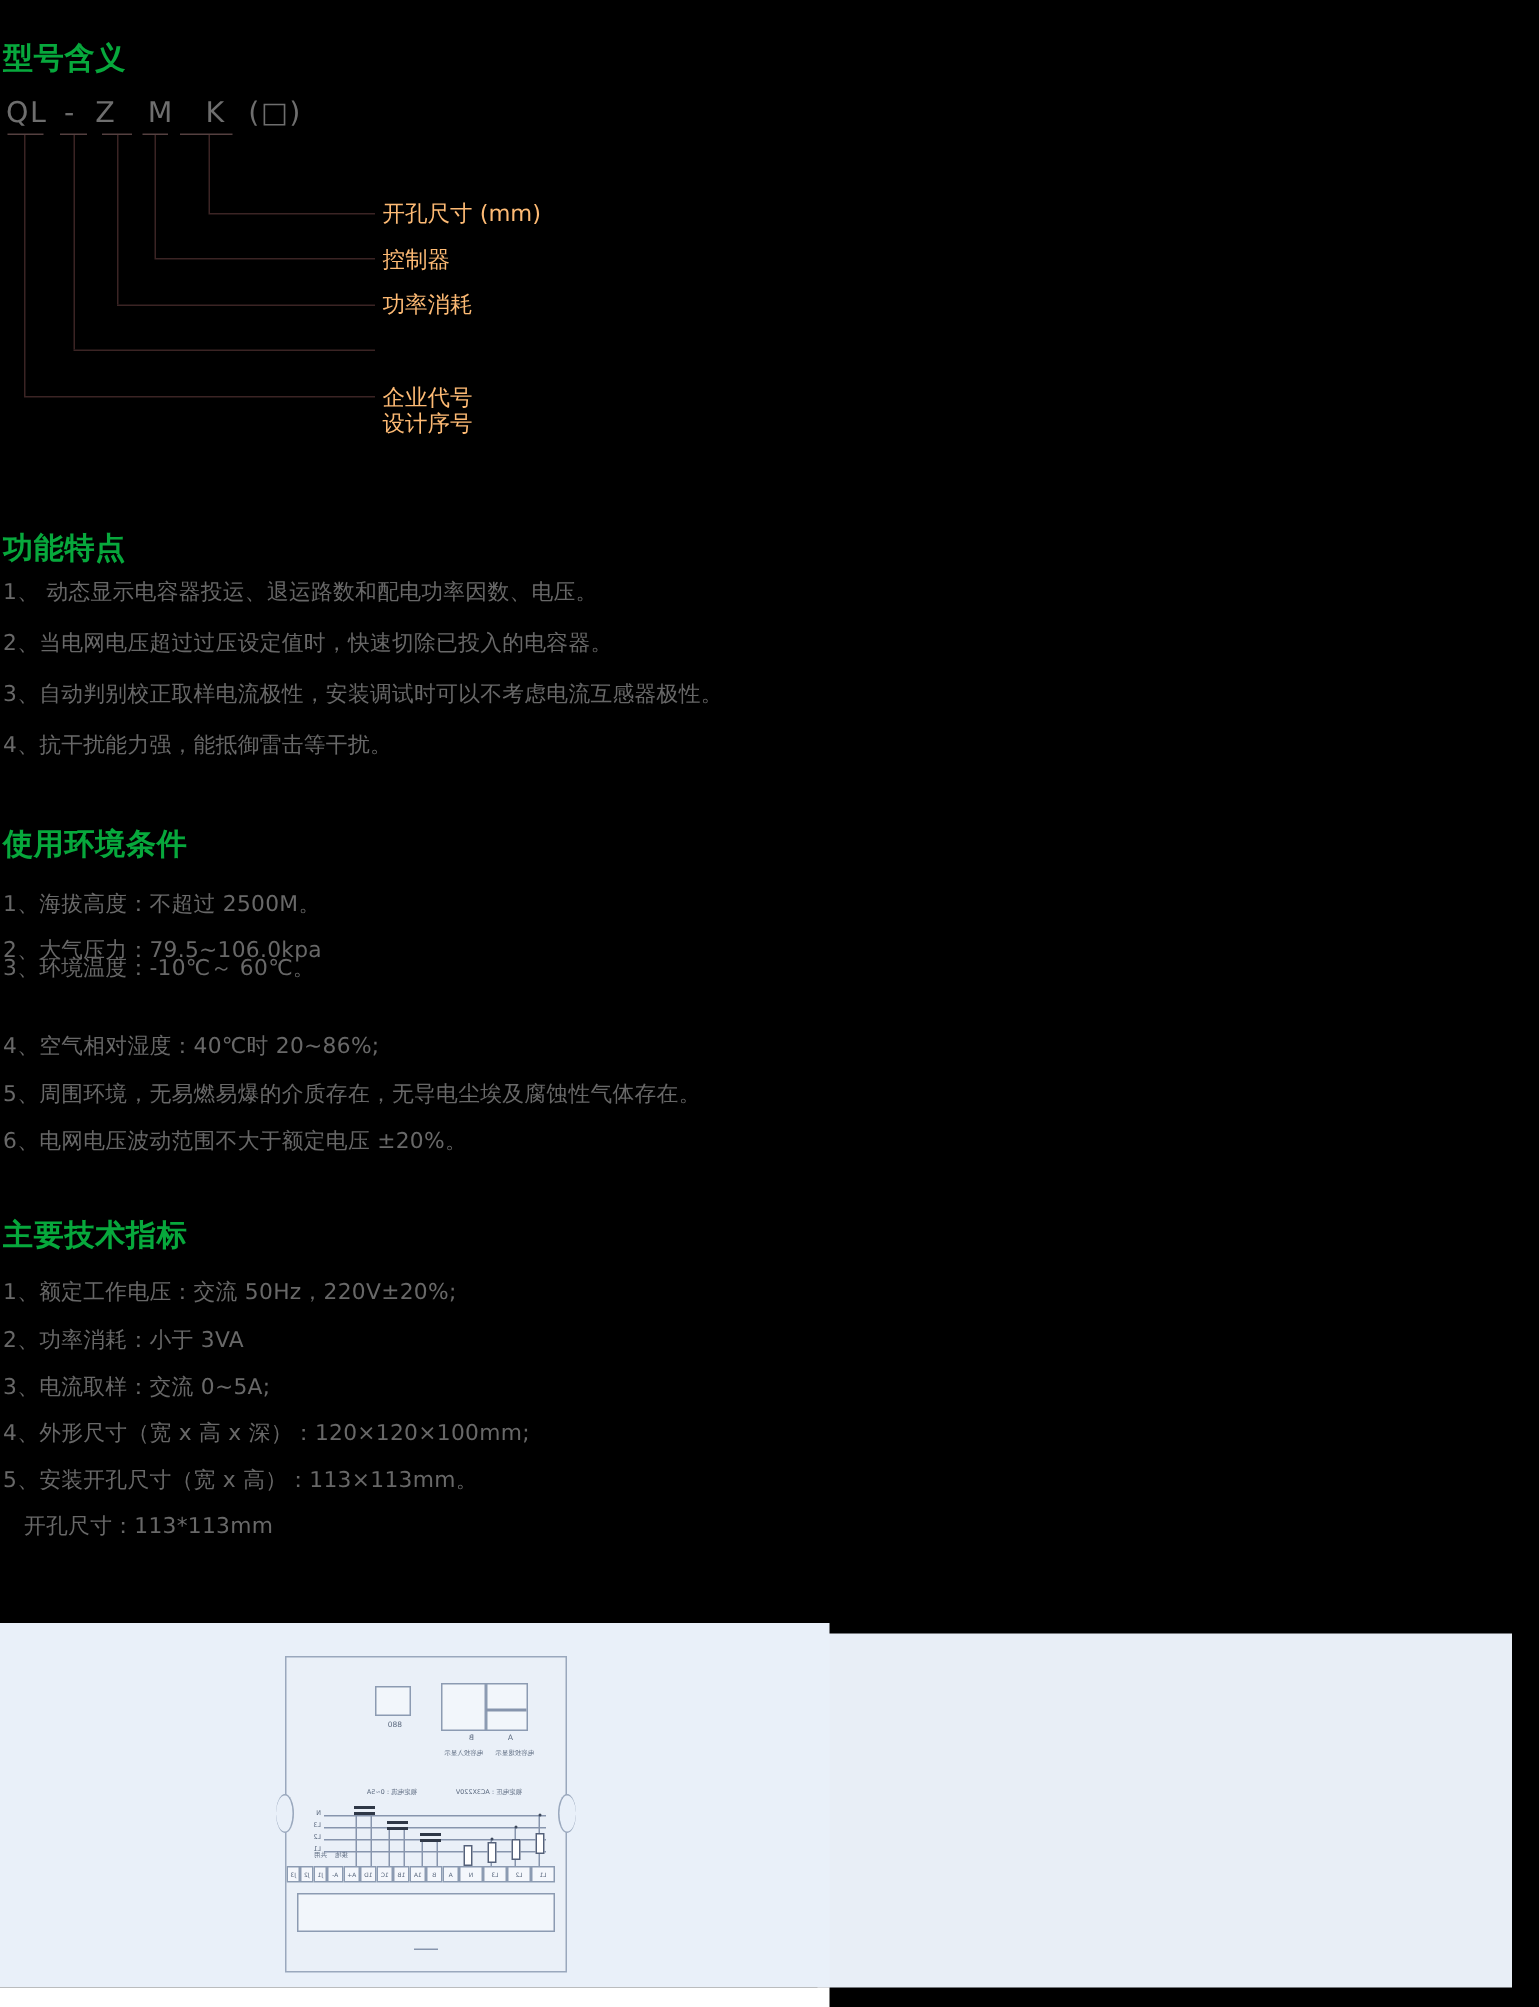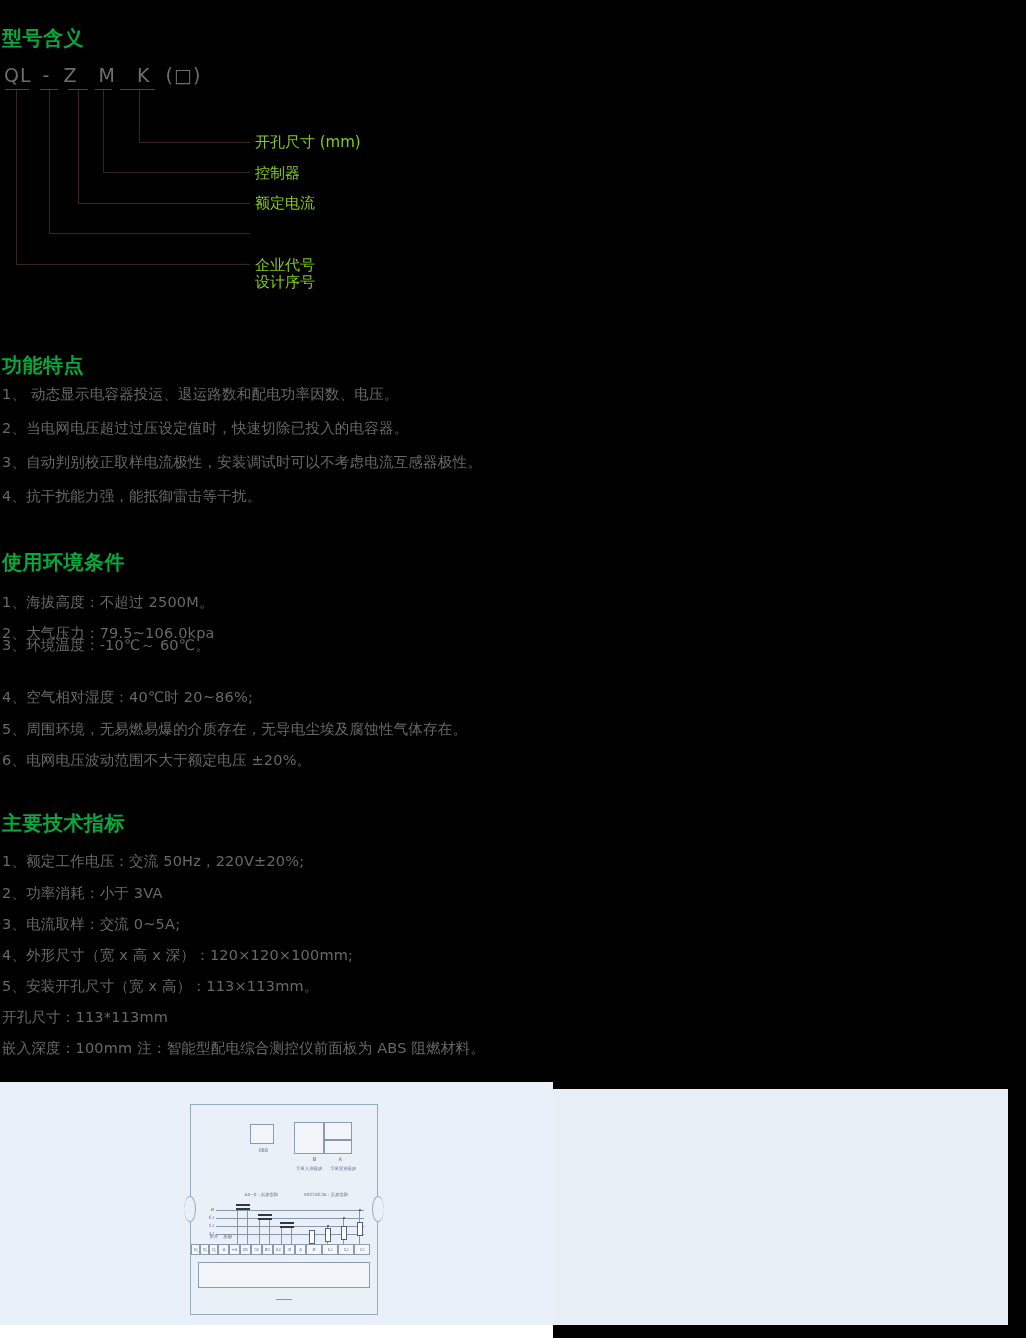--- a/index.html
+++ b/index.html
@@ -31,21 +31,21 @@
   
   .code-row{
     position:absolute;left:4px;top:64px;
     color:#6e6e6e;font-size:19px;letter-spacing:1px;white-space:nowrap;
   }
   .code-row span{display:inline-block;}
   .stem{position:absolute;width:1px;background:#3b2424;}
   .hbar{position:absolute;height:1px;background:#3b2424;}
   .underline{position:absolute;height:1px;background:#554040;}
   .leader-label{
-    position:absolute;color:#84cc16;font-size:15px;white-space:nowrap;
+    position:absolute;color:#fdba74;font-size:15px;white-space:nowrap;
   }
 
   
   .panel-left{
     position:absolute;left:0;top:1082px;width:553px;height:243px;
     background:#e9f0f9;
   }
   .panel-right{
     position:absolute;left:545px;top:1089px;width:463px;height:236px;
     background:#e8eef6;
@@ -104,21 +104,21 @@
   <div class="stem" style="left:139px;top:90px;height:52px;"></div>
 
   <div class="hbar" style="left:139px;top:142px;width:111px;"></div>
   <div class="hbar" style="left:103px;top:172px;width:147px;"></div>
   <div class="hbar" style="left:78px;top:203px;width:172px;"></div>
   <div class="hbar" style="left:49px;top:233px;width:201px;"></div>
   <div class="hbar" style="left:16px;top:264px;width:234px;"></div>
 
   <div class="leader-label" style="left:255px;top:133px;">开孔尺寸 (mm)</div>
   <div class="leader-label" style="left:255px;top:164px;">控制器</div>
-  <div class="leader-label" style="left:255px;top:194px;">额定电流</div>
+  <div class="leader-label" style="left:255px;top:194px;">功率消耗</div>
   <div class="leader-label" style="left:255px;top:225px;margin-top:48px;">设计序号</div>
   <div class="leader-label" style="left:255px;top:256px;">企业代号</div>
 
   <div class="sec-title" style="left:2px;top:352px;">功能特点</div>
   <div class="body-line" style="left:2px;top:385px;">1、 动态显示电容器投运、退运路数和配电功率因数、电压。</div>
   <div class="body-line" style="left:2px;top:419px;">2、当电网电压超过过压设定值时，快速切除已投入的电容器。</div>
   <div class="body-line" style="left:2px;top:453px;">3、自动判别校正取样电流极性，安装调试时可以不考虑电流互感器极性。</div>
   <div class="body-line" style="left:2px;top:487px;">4、抗干扰能力强，能抵御雷击等干扰。</div>
 
   <div class="sec-title" style="left:2px;top:549px;">使用环境条件</div>
@@ -128,22 +128,21 @@
   <div class="body-line" style="left:2px;top:688px;">4、空气相对湿度：40℃时 20~86%;</div>
   <div class="body-line" style="left:2px;top:720px;">5、周围环境，无易燃易爆的介质存在，无导电尘埃及腐蚀性气体存在。</div>
   <div class="body-line" style="left:2px;top:751px;">6、电网电压波动范围不大于额定电压 ±20%。</div>
 
   <div class="sec-title" style="left:2px;top:810px;">主要技术指标</div>
   <div class="body-line" style="left:2px;top:852px;">1、额定工作电压：交流 50Hz，220V±20%;</div>
   <div class="body-line" style="left:2px;top:884px;">2、功率消耗：小于 3VA</div>
   <div class="body-line" style="left:2px;top:915px;">3、电流取样：交流 0~5A;</div>
   <div class="body-line" style="left:2px;top:946px;">4、外形尺寸（宽 x 高 x 深）：120×120×100mm;</div>
   <div class="body-line" style="left:2px;top:977px;">5、安装开孔尺寸（宽 x 高）：113×113mm。</div>
-  <div class="body-line" style="left:2px;top:1008px;">开孔尺寸：113*113mm</div>
-  <div class="body-line" style="left:2px;top:1039px;">嵌入深度：100mm 注：智能型配电综合测控仪前面板为 ABS 阻燃材料。</div>
+  <div class="body-line" style="left:16px;top:1008px;">开孔尺寸：113*113mm</div>
 
   <div class="panel-right"></div>
   <div class="panel-left"></div>
   <div class="panel-left-foot"></div>
 
   <div class="drawing">
     <div class="dw-body"></div>
 
     <div class="dw-notch" style="left:-6px;top:92px;width:12px;height:26px;border-left:none;"></div>
     <div class="dw-notch" style="left:182px;top:92px;width:12px;height:26px;border-right:none;"></div>

